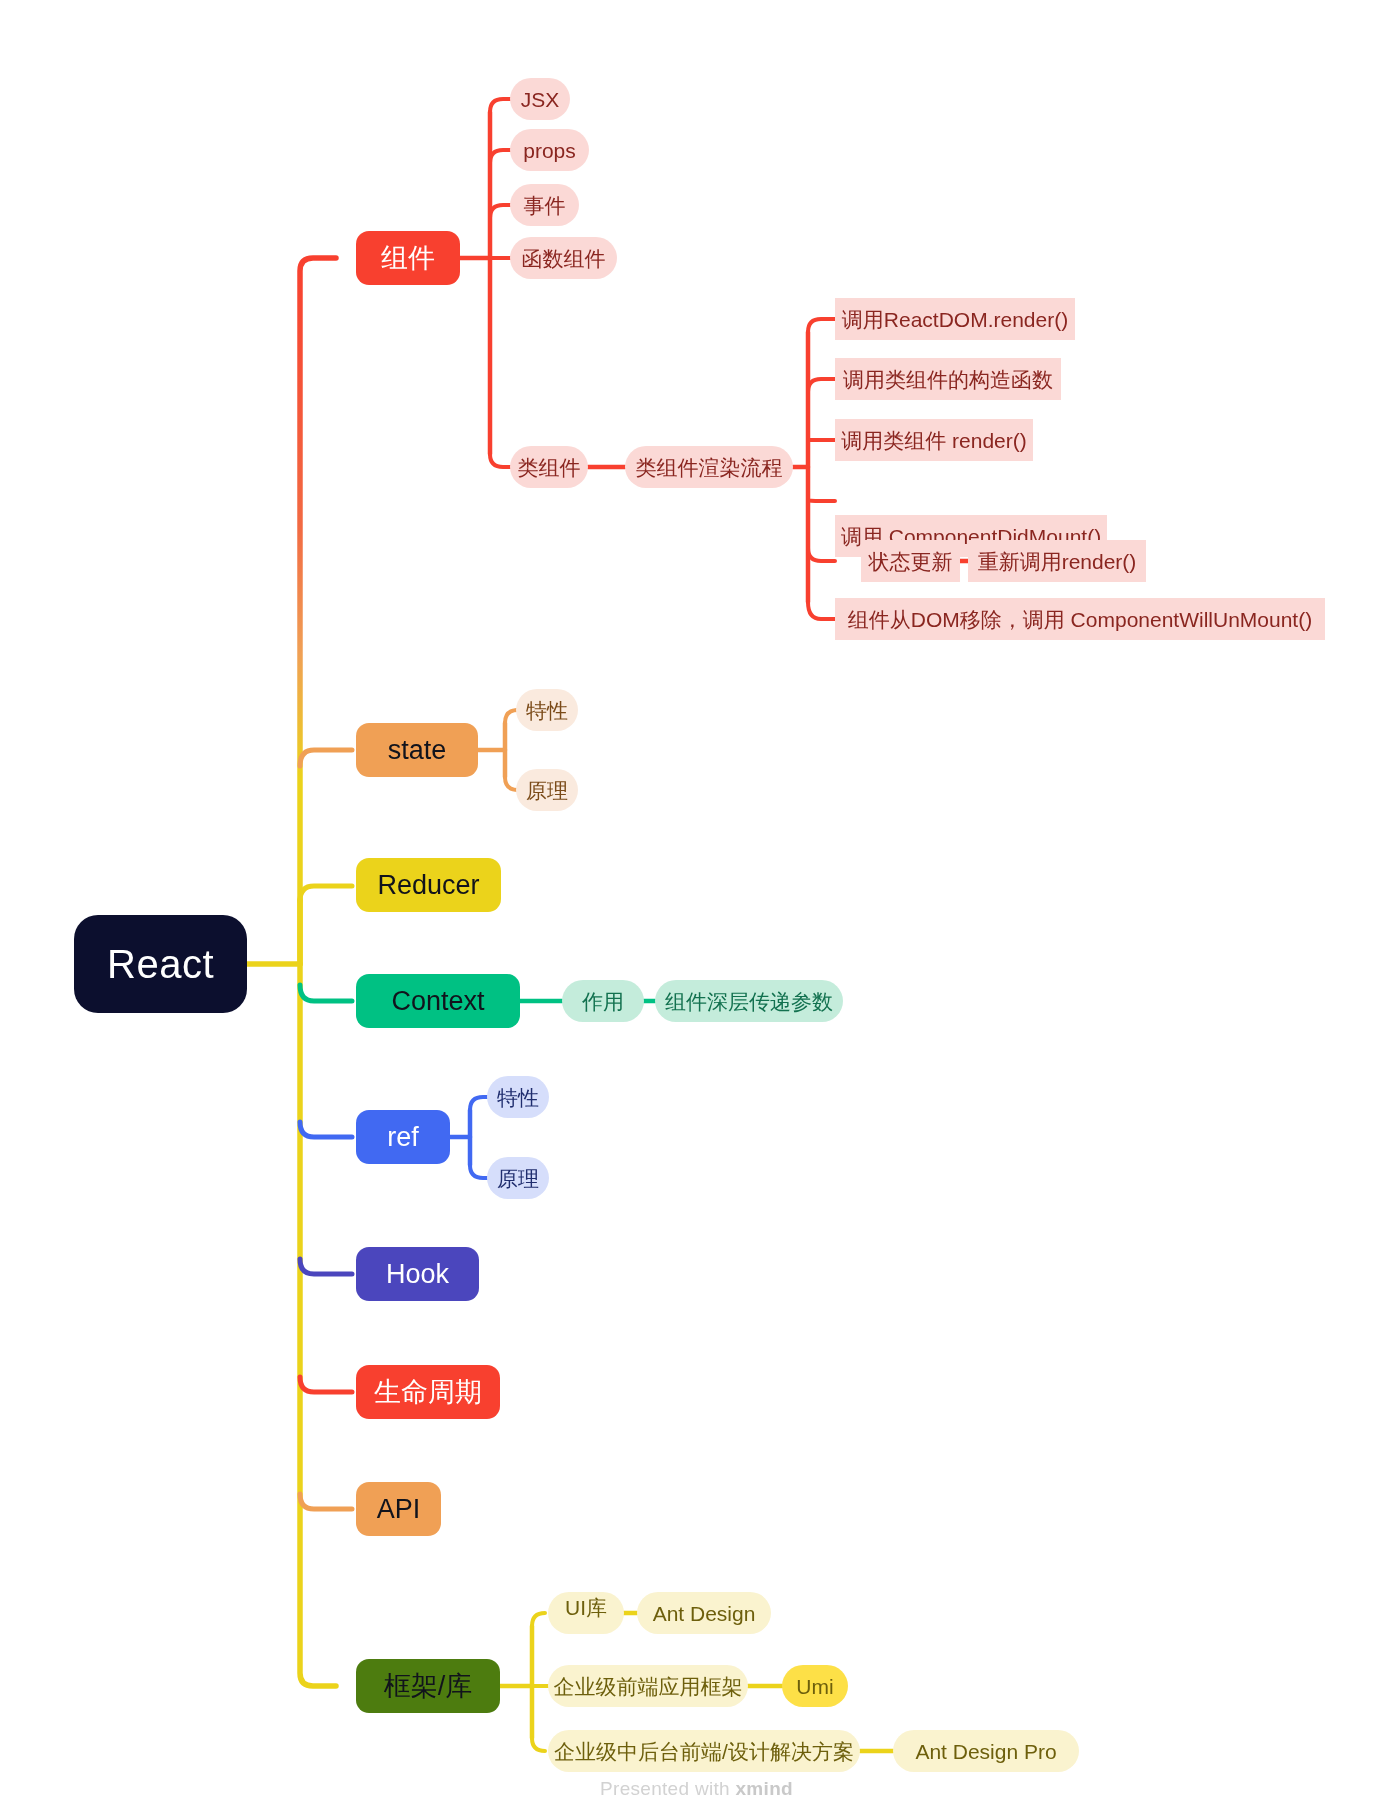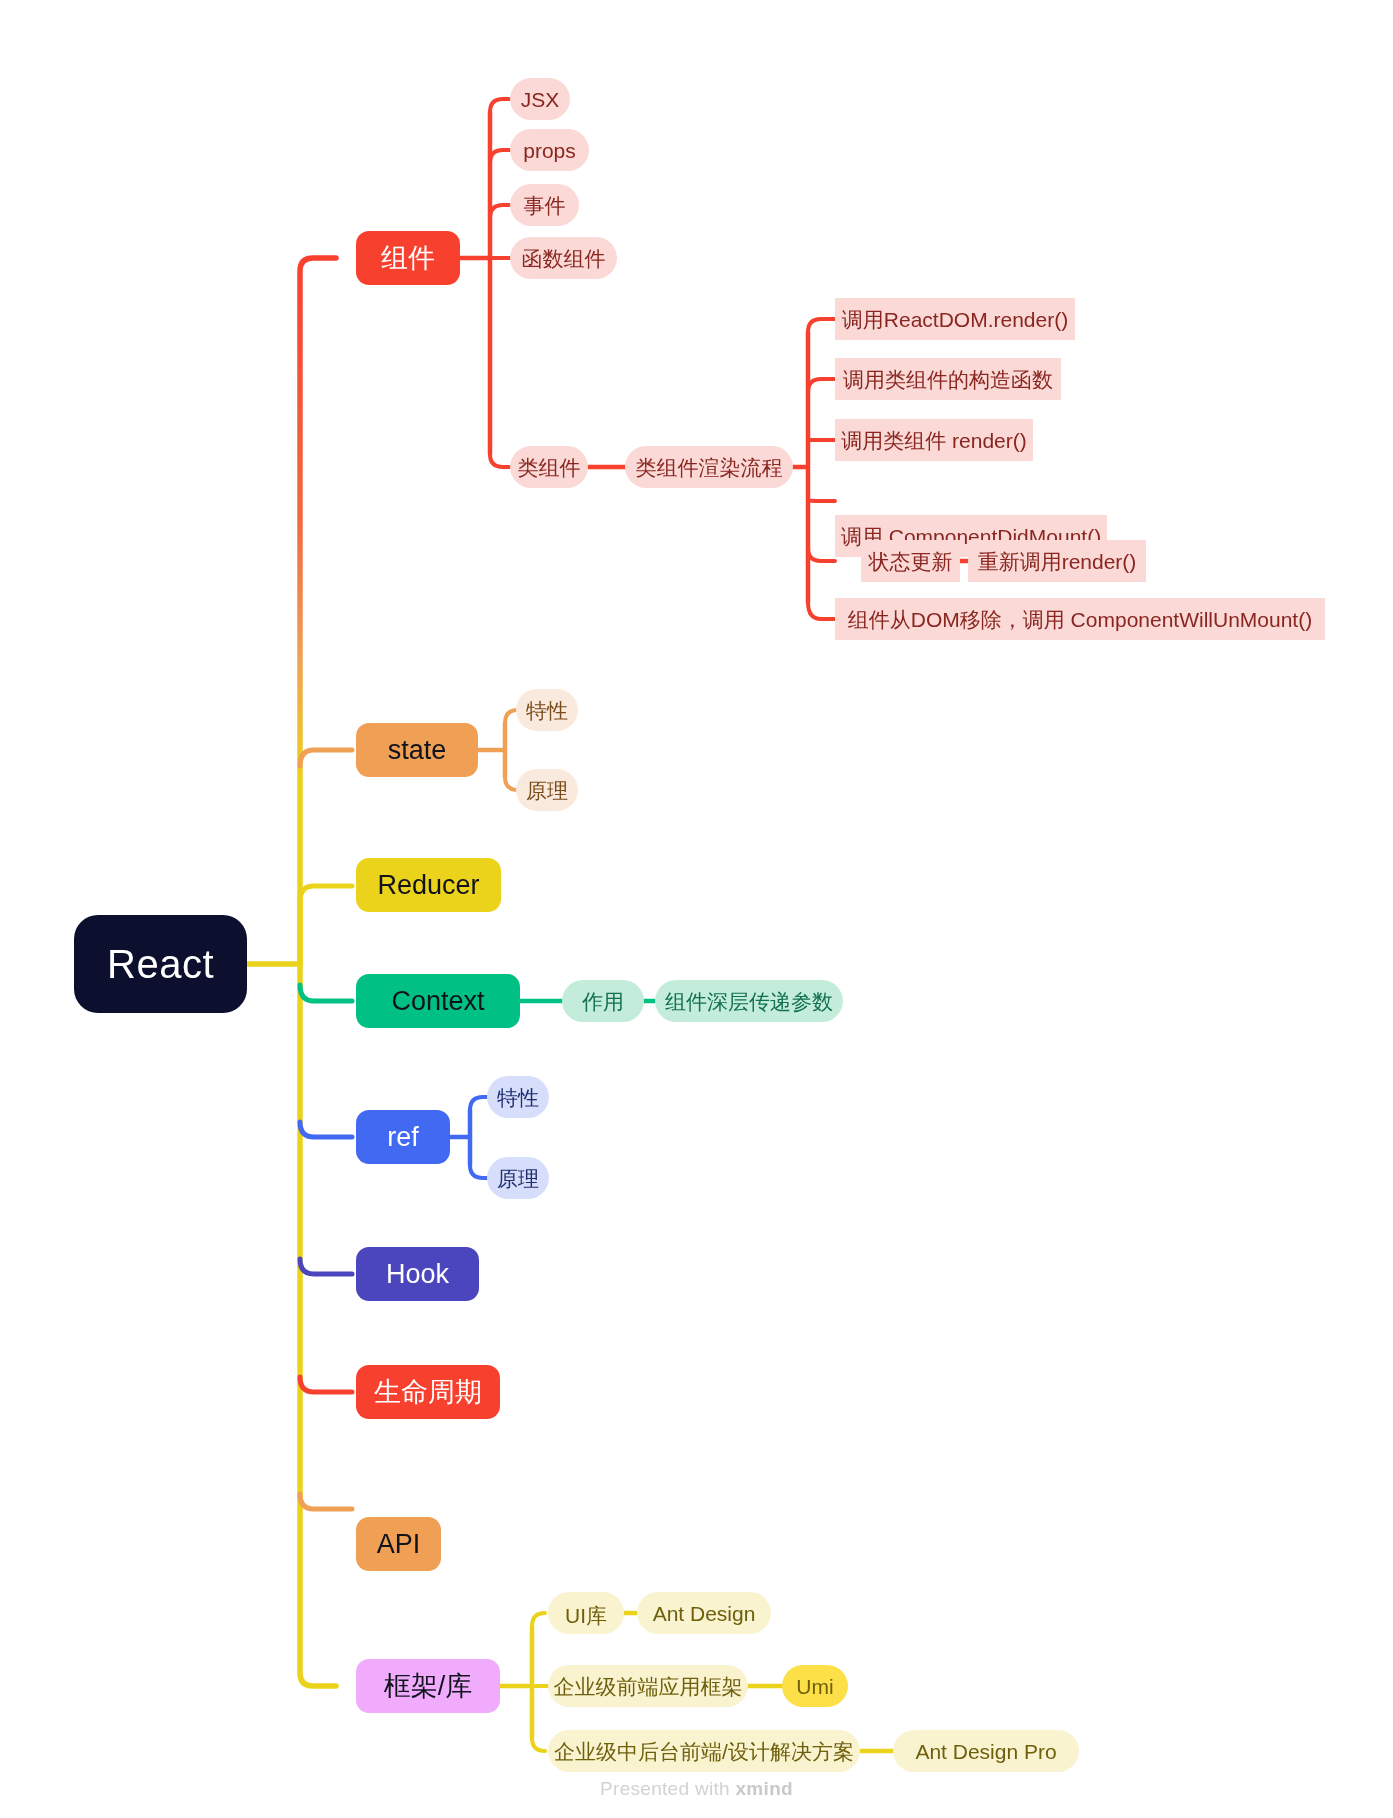--- a/index.html
+++ b/index.html
@@ -46,21 +46,21 @@
     font-size: 27px;
     font-weight: 500;
     border-radius: 13px;
     padding: 12px 20px;
   }
   
   .n-l2 {
     font-size: 21px;
     font-weight: 400;
     border-radius: 21px;
-    padding: 8px 12px;
+    padding: 16px 12px;
   }
   .n-l3 {
     font-size: 21px;
     font-weight: 400;
     border-radius: 0;
     padding: 0 12px;
   }
   .footer {
     position: absolute;
     left: 0;
@@ -240,25 +240,25 @@
   </div>
 
   <div class="node n-l1" style="left:356px; top:1247px; width:123px; height:54px; background:#4b46bd; color:#ffffff;">
     <span>Hook</span>
   </div>
 
   <div class="node n-l1" style="left:356px; top:1365px; width:144px; height:54px; background:#f8402f; color:#ffffff;">
     <span>生命周期</span>
   </div>
 
-  <div class="node n-l1" style="left:356px; top:1482px; width:85px; height:54px; background:#f0a055; color:#11131c;margin-top:35px;">
+  <div class="node n-l1" style="left:356px; top:1482px; width:85px; height:54px; background:#f0a055; color:#11131c;">
     <span>API</span>
   </div>
 
-  <div class="node n-l1" style="left:356px; top:1659px; width:144px; height:54px; background:#f0abfc; color:#11131c;">
+  <div class="node n-l1" style="left:356px; top:1659px; width:144px; height:54px; background:#4d7c0f; color:#11131c;">
     <span>框架/库</span>
   </div>
 
   <div class="node n-l2" style="left:548px; top:1592px; width:76px; height:42px; background:#faf3cf; color:#6d5f0c;align-items:flex-end;">
     <span>UI库</span>
   </div>
   <div class="node n-l2" style="left:637px; top:1592px; width:134px; height:42px; background:#faf3cf; color:#6d5f0c;">
     <span>Ant Design</span>
   </div>
 

